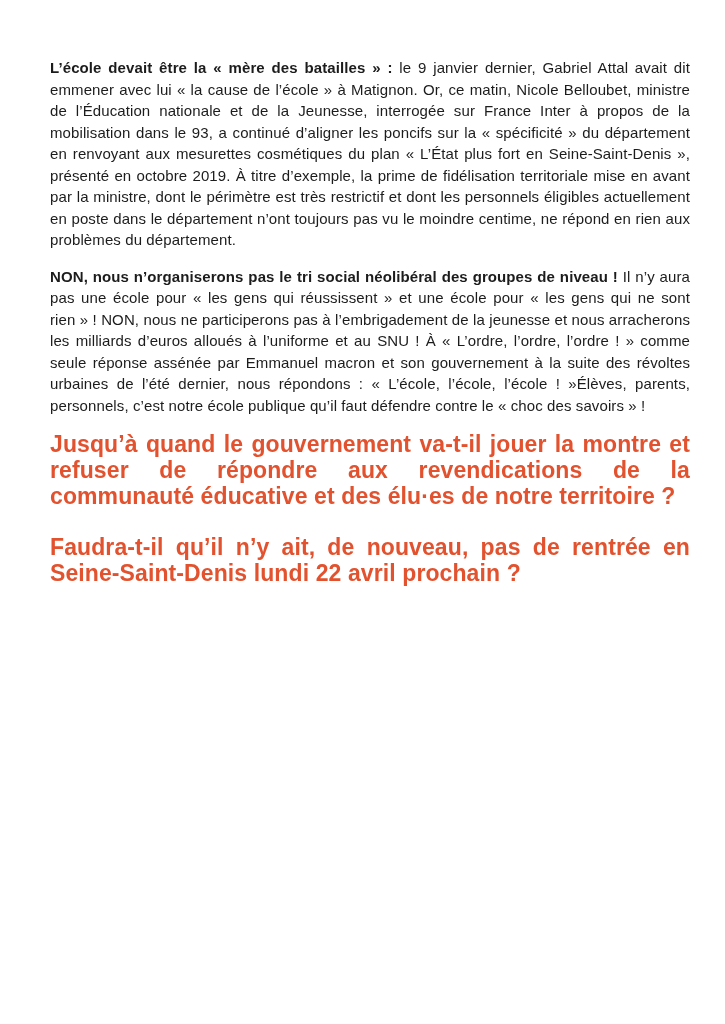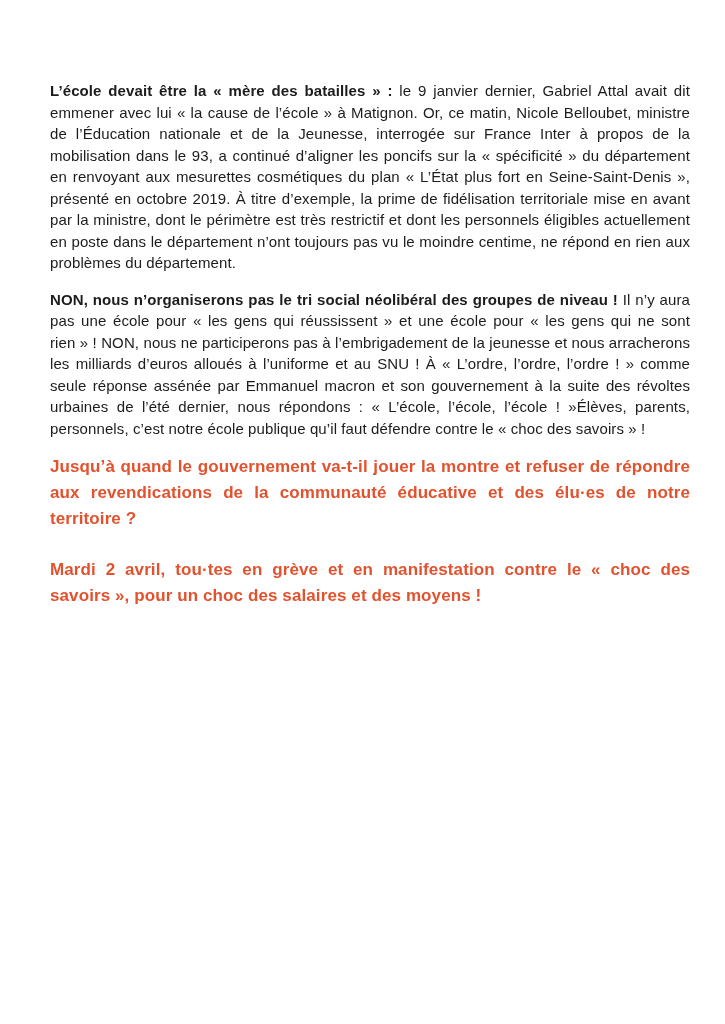--- a/index.html
+++ b/index.html
@@ -9,53 +9,53 @@
     width: 725px;
     height: 1024px;
     overflow: hidden;
     font-family: "Liberation Sans", sans-serif;
     -webkit-font-smoothing: antialiased;
   }
   .page {
     width: 725px;
     height: 1024px;
     background: #ffffff;
-    padding: 80px 35px 0 50px;
+    padding: 57px 35px 0 50px;
   }
   .par {
     font-size: 15px;
     line-height: 21.5px;
     letter-spacing: 0.1px;
     text-align: justify;
     color: var(--ink, #1c1c1c);
     margin-bottom: 15px;
   }
   .par .lead { font-weight: 700; }
   .par.all-bold { font-weight: 700; }
   .accent {
-    font-size: 17px;
+    font-size: 23px;
     line-height: 26px;
     letter-spacing: 0.1px;
     font-weight: 700;
     text-align: justify;
     color: var(--accent, #e2522e);
     margin-bottom: 25px;
   }
 </style>
 </head>
 <body style="background: rgb(255, 255, 255);">
 
 <div class="page">
 
   <p class="par"><span class="lead">L’école devait être la «&nbsp;mère des batailles&nbsp;»&nbsp;:</span><span> le 9 janvier dernier, Gabriel Attal avait dit emmener avec lui «&nbsp;la cause de l’école&nbsp;» à Matignon. Or, ce matin, Nicole Belloubet, ministre de l’Éducation nationale et de la Jeunesse, interrogée sur France Inter à propos de la mobilisation dans le 93, a continué d’aligner les poncifs sur la «&nbsp;spécificité&nbsp;» du département en renvoyant aux mesurettes cosmétiques du plan «&nbsp;L’État plus fort en Seine-Saint-Denis&nbsp;», présenté en octobre 2019. À titre d’exemple, la prime de fidélisation territoriale mise en avant par la ministre, dont le périmètre est très restrictif et dont les personnels éligibles actuellement en poste dans le département n’ont toujours pas vu le moindre centime, ne répond en rien aux problèmes du département.</span></p>
 
 
   <p class="par"><span class="lead">NON, nous n’organiserons pas le tri social néolibéral des groupes de niveau&nbsp;!</span><span> Il n’y aura pas une école pour «&nbsp;les gens qui réussissent&nbsp;» et une école pour «&nbsp;les gens qui ne sont rien&nbsp;»&nbsp;! NON, nous ne participerons pas à l’embrigadement de la jeunesse et nous arracherons les milliards d’euros alloués à l’uniforme et au SNU&nbsp;! À «&nbsp;L’ordre, l’ordre, l’ordre&nbsp;!&nbsp;» comme seule réponse assénée par Emmanuel macron et son gouvernement à la suite des révoltes urbaines de l’été dernier, nous répondons&nbsp;: «&nbsp;L’école, l’école, l’école&nbsp;!&nbsp;»Élèves, parents, personnels, c’est notre école publique qu’il faut défendre contre le «&nbsp;choc des savoirs&nbsp;»&nbsp;!</span></p>
 
   <p class="accent">Jusqu’à quand le gouvernement va-t-il jouer la montre et refuser de répondre aux revendications de la communauté éducative et des élu·es de notre territoire&nbsp;?</p>
 
+  <p class="accent">Faudra-t-il qu’il n’y ait, de nouveau, pas de rentrée en Seine-Saint-Denis lundi 22 avril prochain&nbsp;?</p>
 
 
 
 
-  <p class="accent">Mardi 2 avril, tou·tes en grève et en manifestation contre le «&nbsp;choc des savoirs&nbsp;», pour un choc des salaires et des moyens&nbsp;!</p>
 
 </div>
 
 </body></html>

